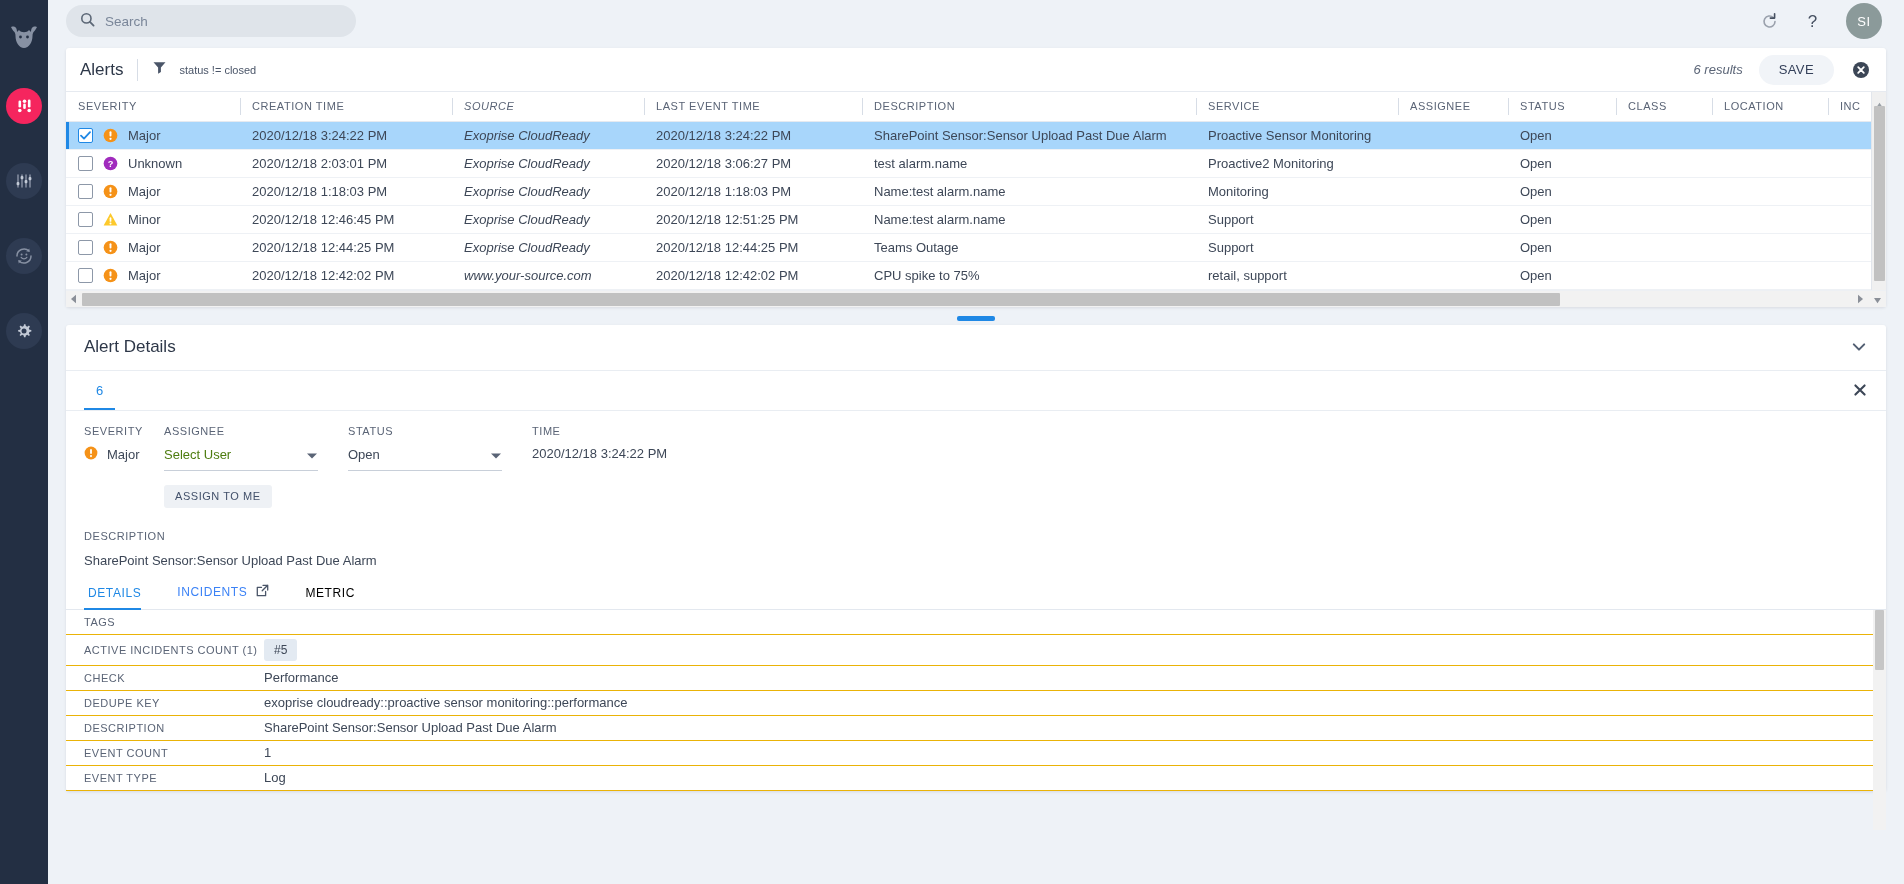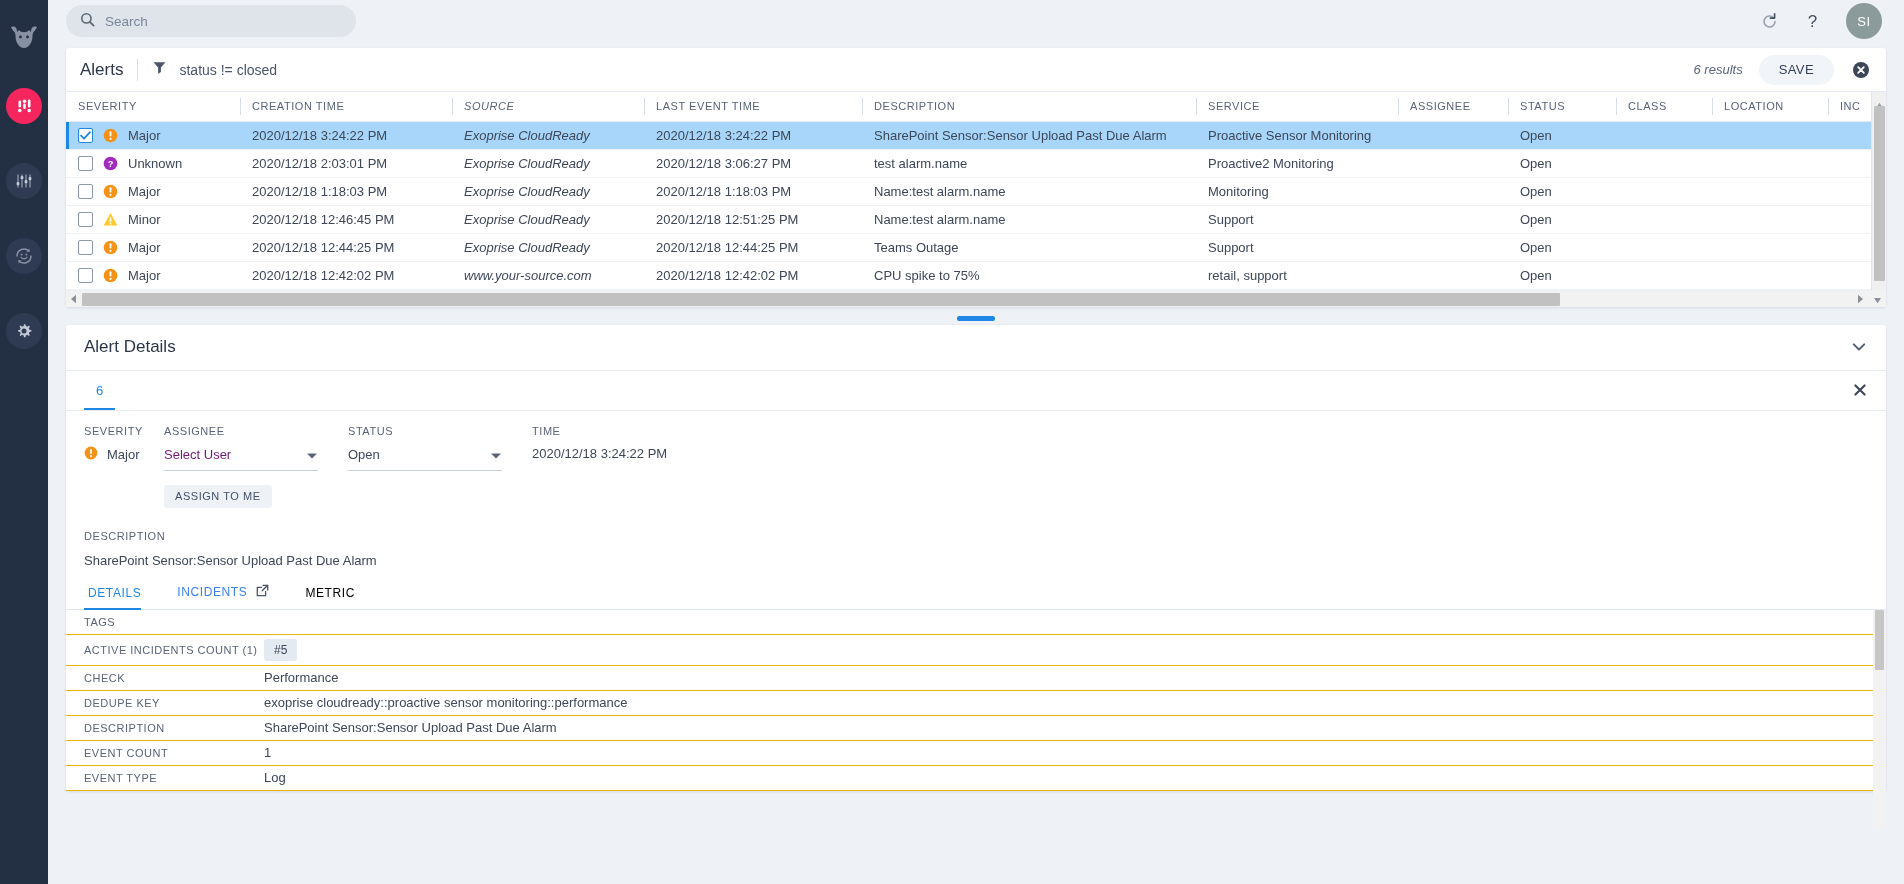--- a/index.html
+++ b/index.html
@@ -64,21 +64,21 @@
     border-radius: 3px; box-shadow: 0 1px 3px rgba(16,24,40,.10);
   }
   .alerts-card { position: relative; }
   .alerts-toolbar {
     height: 44px; display: flex; align-items: center; padding: 0 14px;
     border-bottom: 1px solid #e6eaf0;
   }
   .alerts-title { font-size: 17px; color: #2d3748; margin-right: 14px; }
   .vdiv { width: 1px; height: 22px; background: #d7dde6; margin-right: 14px; }
   .filter-chip { display: flex; align-items: center; gap: 12px; }
-  .filter-text { font-size: 14px; color: #4a5568; }
+  .filter-text { font-size: 11px; color: #4a5568; }
   .toolbar-spacer { flex: 1; }
   .results { font-size: 13px; font-style: italic; color: #5a6476; margin-right: 16px; }
   .save-btn {
     background: #f1f4f8; color: #34405a; border: none;
     border-radius: 16px; height: 30px; padding: 0 20px;
     font-size: 13px; letter-spacing: .4px; cursor: pointer;
     font-family: inherit;
   }
   .settings-btn { margin-left: 18px; margin-right: 2px; cursor: pointer; color: #3c4656; display:flex; }
 
@@ -173,21 +173,21 @@
 
   .field-row { display: flex; padding: 14px 18px 0 18px; }
   .field { margin-right: 0; }
   .field-label { font-size: 11px; color: #5a6476; letter-spacing: .55px; margin-bottom: 9px; }
   .sev-major { display: flex; align-items: center; gap: 9px; font-size: 13px; color: #3d4757; }
   .select {
     width: 154px; border-bottom: 1px solid #c8cfd9;
     display: flex; align-items: center; padding-bottom: 6px; cursor: pointer;
   }
   .select .val { font-size: 13px; color: #3d4757; }
-  .select .val.ph { color: #701a75; }
+  .select .val.ph { color: #4d7c0f; }
   .select .caret { margin-left: auto; }
   .assign-btn {
     margin-top: 14px; background: #eef1f5; border: none;
     border-radius: 3px; height: 23px; padding: 0 11px;
     font-size: 11px; color: #42506a; letter-spacing: .55px;
     cursor: pointer; font-family: inherit;
   }
   .f-sev { width: 80px; }
   .f-asg { width: 184px; }
   .f-sts { width: 184px; }

